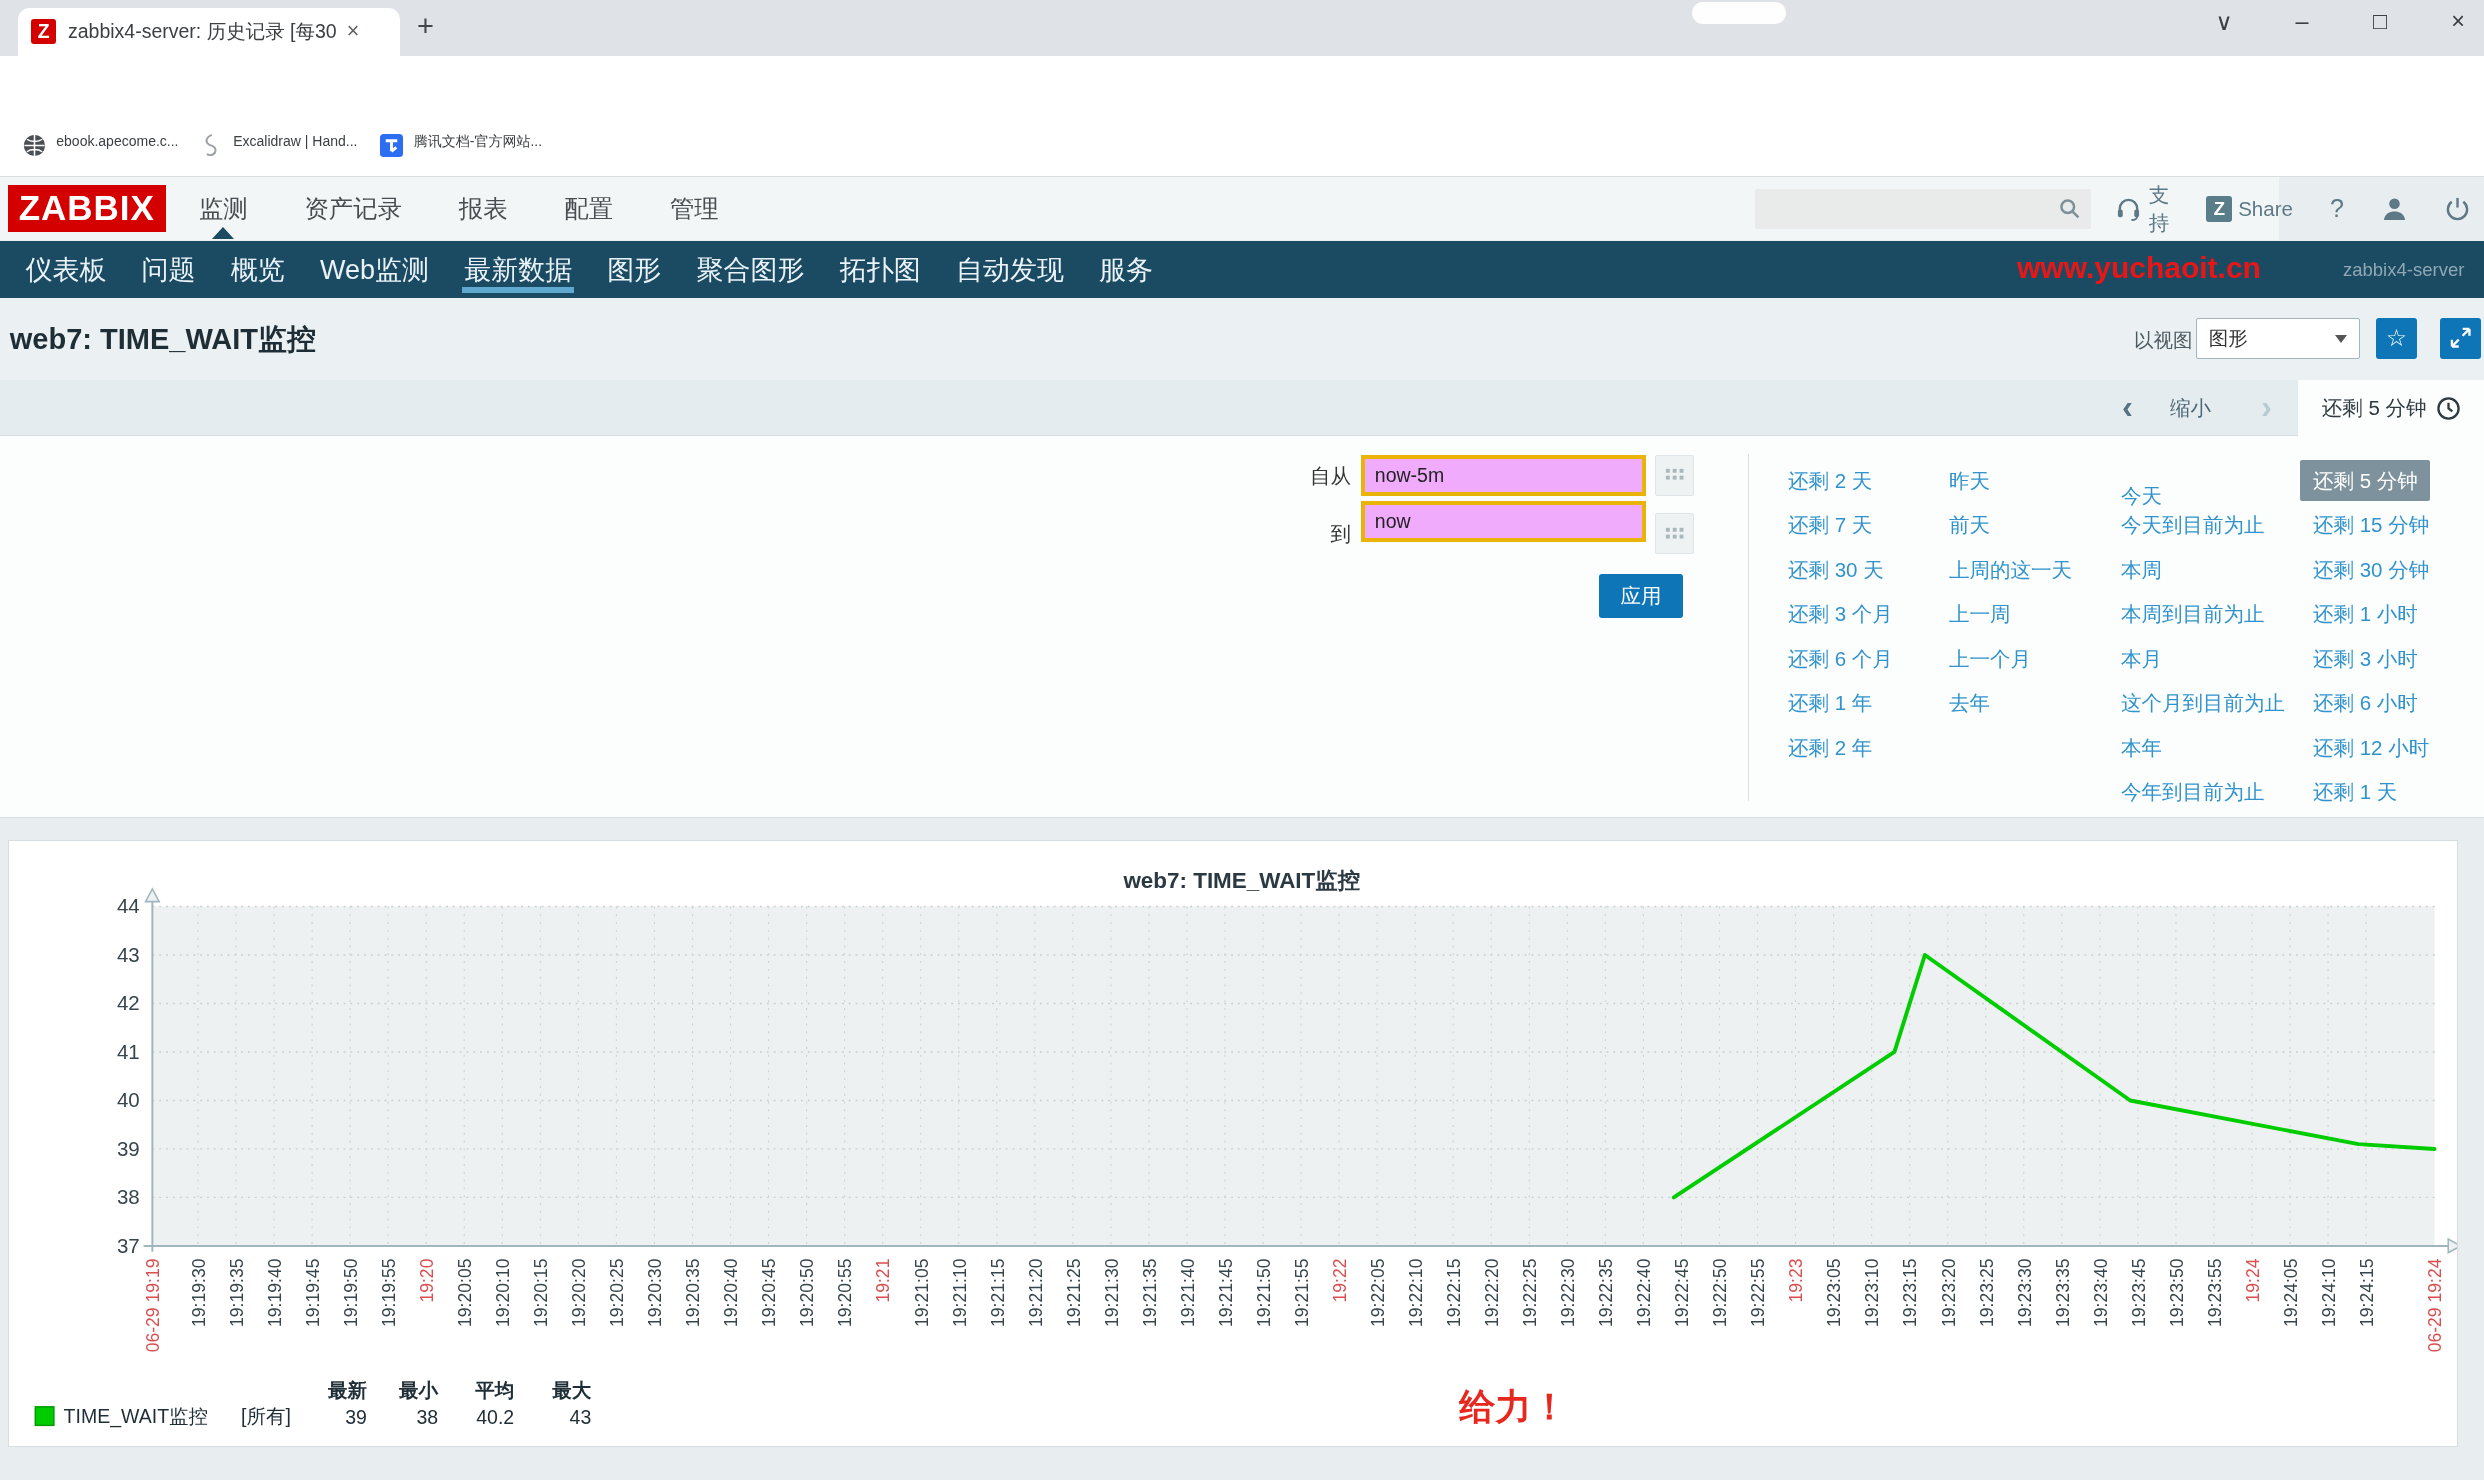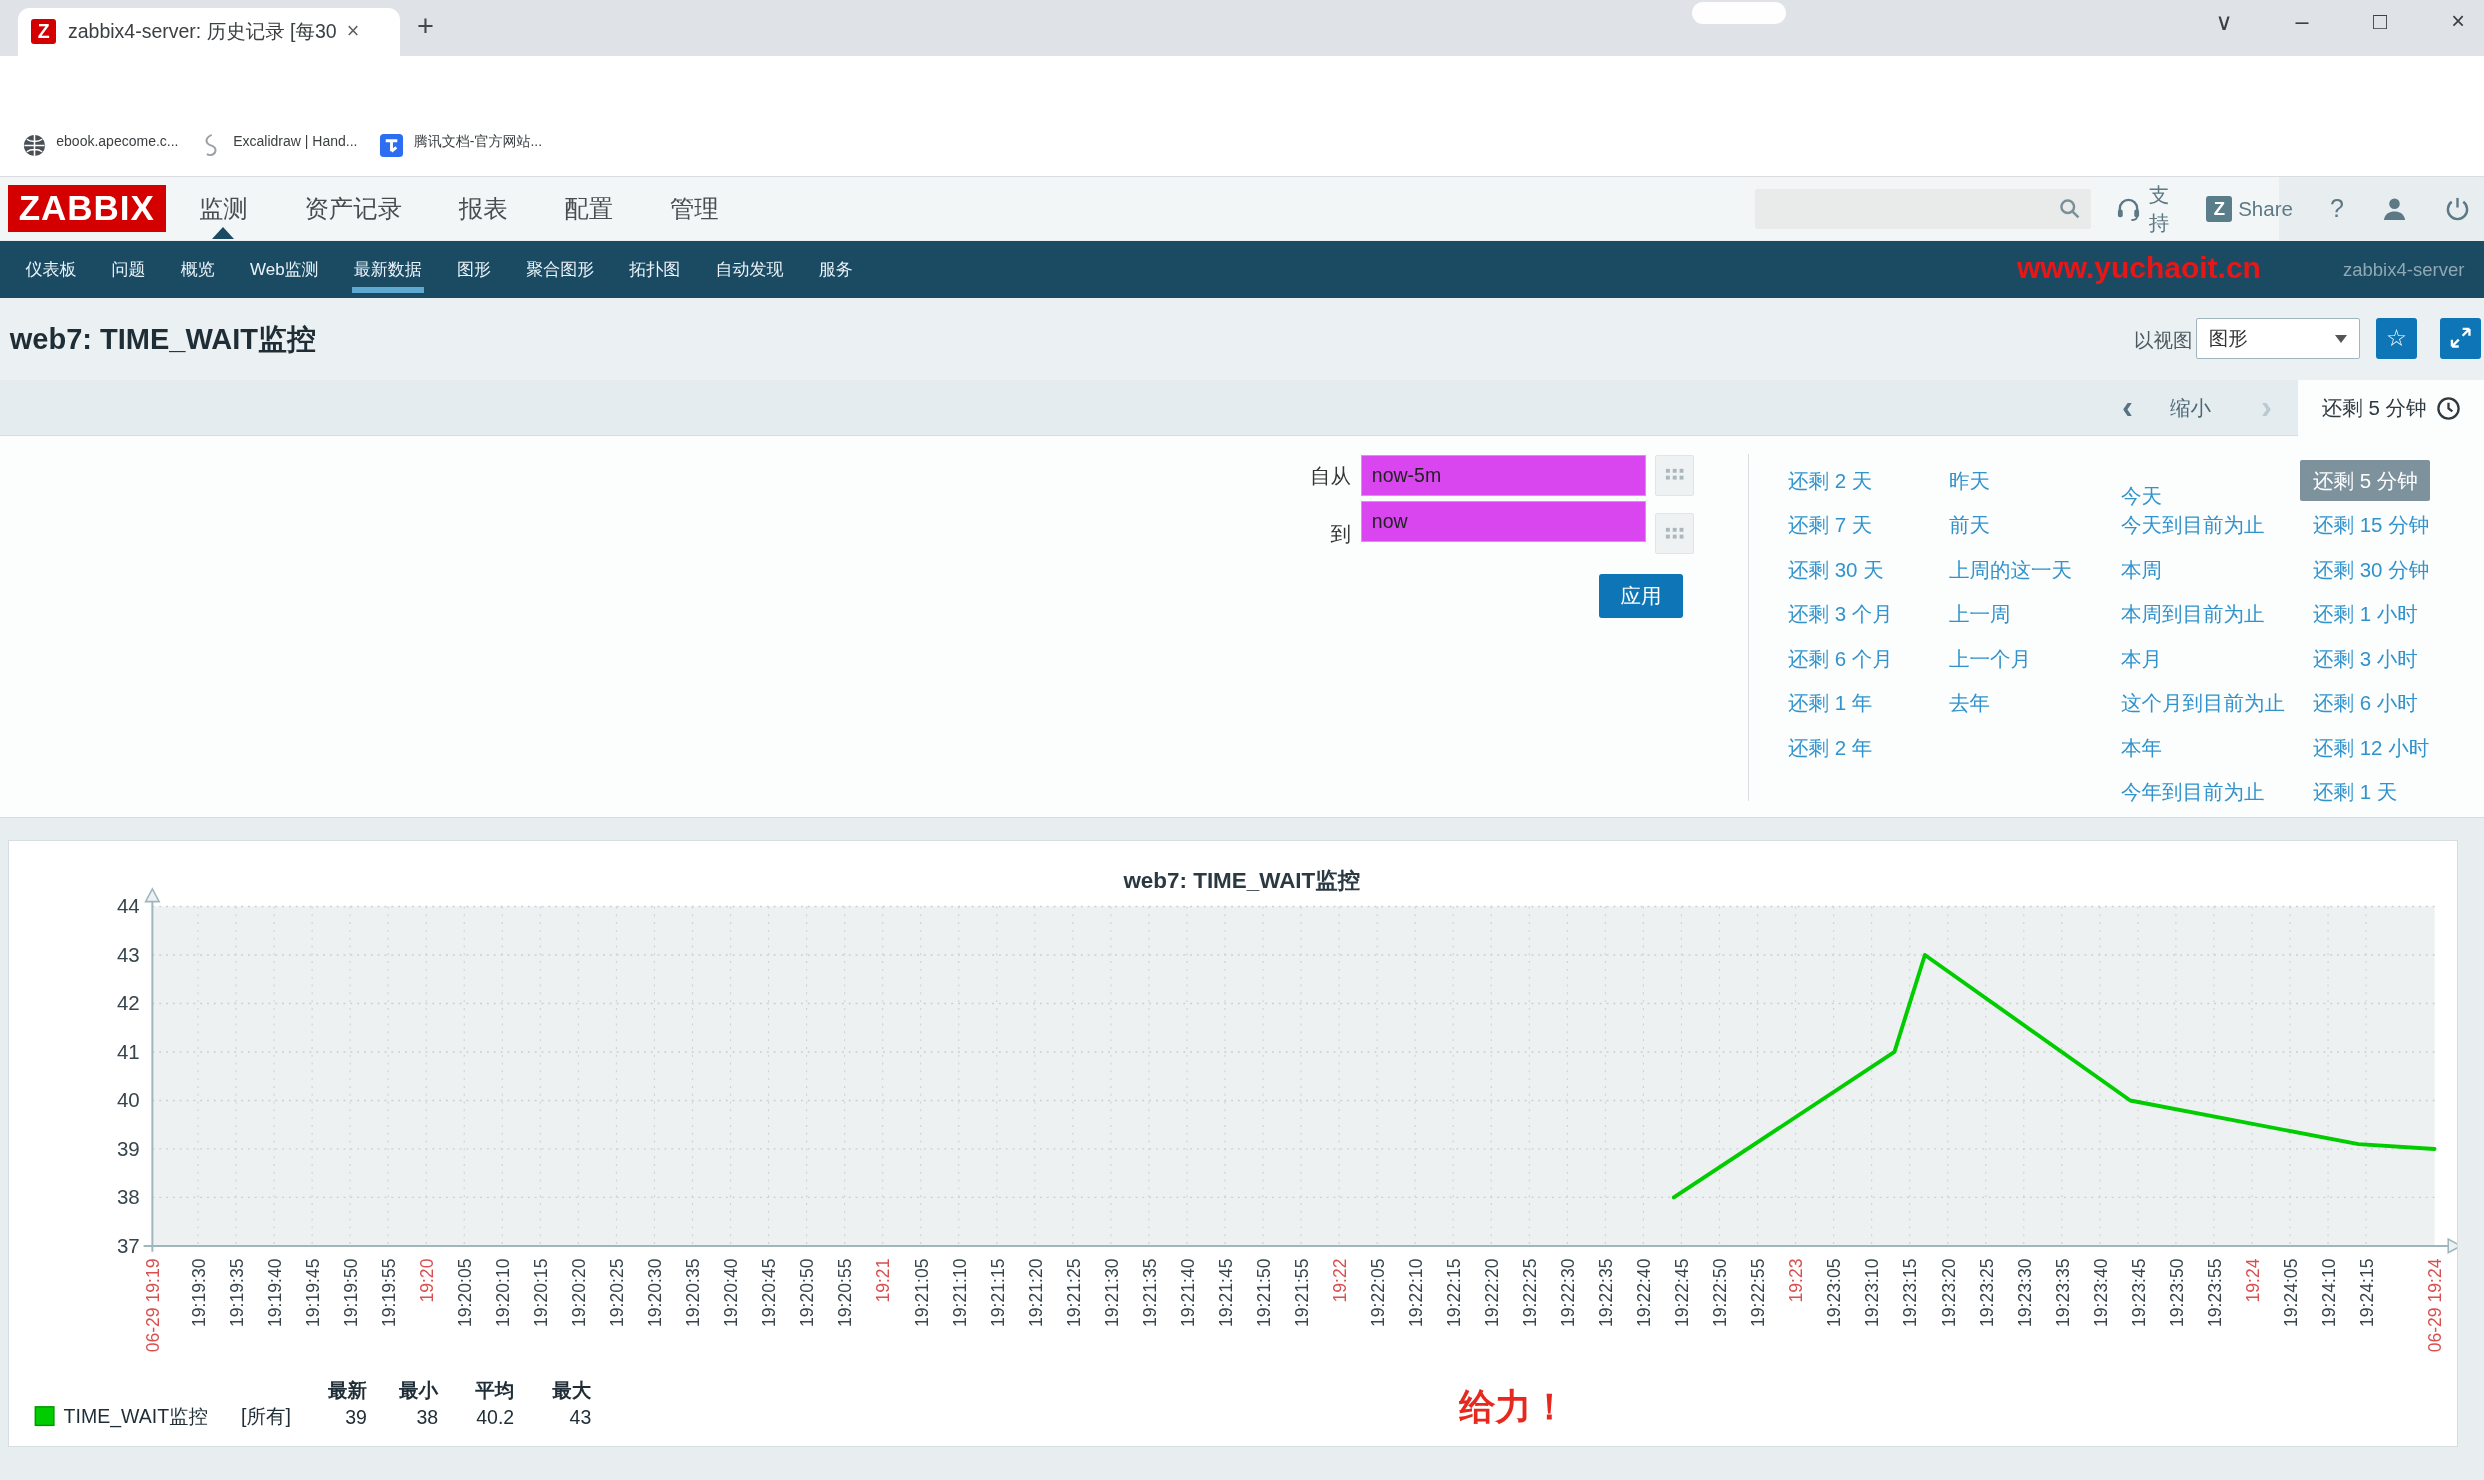--- a/index.html
+++ b/index.html
@@ -44,21 +44,21 @@
   .zsearch{left:1755px;top:11.7px;width:336px;height:40px;background:#e9eaea;border-radius:2px;}
   .zsearch svg{position:absolute;right:9.8px;top:8.8px;}
   .zright{display:flex;align-items:center;top:0;height:63px;left:2116px;}
   .zlink{display:flex;align-items:center;font-size:20.5px;color:#5d7986;margin-right:37px;}
   .zlink .ic{margin-right:7.8px;display:flex;}
   .zsharebox{width:26px;height:26px;background:#5a7d8a;color:#fff;border-radius:2.9px;font-size:18.5px;font-weight:bold;display:flex;align-items:center;justify-content:center;margin-right:5.9px;}
   .qmark{font-size:25px;color:#5d7986;}
 
   
   .subnav{left:0;top:241px;width:2485px;height:58px;background:#1b4a63;display:flex;align-items:center;}
-  .sn-item{color:#eaf3f8;font-size:17px;margin-left:15.6px;padding:0 9.8px;height:58px;line-height:58px;position:relative;}
+  .sn-item{color:#eaf3f8;font-size:27px;margin-left:15.6px;padding:0 9.8px;height:58px;line-height:58px;position:relative;}
   .sn-item.active:after{content:"";position:absolute;left:7.8px;right:7.8px;bottom:5.9px;height:5.9px;background:#5fa8d0;}
   .watermark{left:2017px;top:9.8px;font-size:30px;font-weight:bold;color:#e81717;}
   .servername{left:2343px;top:17.6px;font-size:18.5px;color:#8fa8b4;}
 
   
   .pagehead{left:0;top:298px;width:2485px;height:82px;background:#ebf1f2;}
   .ptitle{left:9.8px;top:21.5px;font-size:29px;font-weight:600;color:#1f2d36;}
   .viewas-label{left:2134px;top:29px;font-size:19.5px;color:#4c5a61;}
   .viewsel{left:2196px;top:19.5px;width:164px;height:41px;background:#fff;border:1px solid #9fb6bf;border-radius:2px;box-sizing:border-box;font-size:19.5px;color:#333;line-height:39px;padding-left:11.7px;}
   .viewsel .car{position:absolute;right:11.7px;top:16.6px;width:0;height:0;border-left:6.8px solid transparent;border-right:6.8px solid transparent;border-top:8.8px solid #555;}
@@ -69,21 +69,21 @@
   
   .timebar{left:0;top:380px;width:2485px;height:56px;background:#e4ecef;border-bottom:1px solid #d3dde1;box-sizing:border-box;}
   .tb-chev{top:7.8px;font-size:33px;font-weight:bold;color:#557382;}
   .tb-chev.dis{color:#b9cad2;}
   .tb-zoom{left:2170px;top:13.7px;font-size:20.5px;color:#4c6875;}
   .tb-tab{left:2298px;top:0;width:187px;height:56px;background:#fcfdfd;display:flex;align-items:center;justify-content:center;font-size:20.5px;color:#2f3a40;}
   .tb-tab svg{margin-left:9.8px;}
 
   .filterpanel{left:0;top:436px;width:2485px;height:382px;background:#fcfdfd;border-bottom:1px solid #d3dde1;box-sizing:border-box;}
   .f-label{position:absolute;width:117px;text-align:right;font-size:20.5px;color:#333;line-height:41px;}
-  .f-input{position:absolute;width:285px;height:41px;box-sizing:border-box;border:1px solid #eab308;background:#d946ef;font-size:19.5px;color:#222;padding:0 9.8px;font-family:inherit;}
+  .f-input{position:absolute;width:285px;height:41px;box-sizing:border-box;border:4px solid #eab308;background:#f0abfc;font-size:19.5px;color:#222;padding:0 9.8px;font-family:inherit;}
   .cal-btn{position:absolute;width:39px;height:41px;background:#eef2f3;border:1px solid #dfe6e9;box-sizing:border-box;display:flex;align-items:center;justify-content:center;border-radius:2px;}
   .applybtn{left:1599px;top:138px;width:84px;height:44px;background:#0e76b7;color:#fff;font-size:20.5px;border:none;border-radius:2.9px;font-family:inherit;}
   .f-divider{left:1748px;top:17.6px;width:1px;height:347px;background:#d8e0e3;}
   .qcol{position:absolute;top:24.4px;}
   .qlink{position:absolute;left:0;height:41px;line-height:41px;font-size:20.5px;color:#3193cd;white-space:nowrap;text-decoration:none;display:block;}
   .qlink.selected{background:#7d929d;color:#fff;border-radius:2px;padding:0 12.7px;left:-12.7px;}
 
   
   .graphcard{left:7.8px;top:840px;width:2450px;height:607px;background:#fff;border:1px solid #d5dde0;box-sizing:border-box;}
   svg text{font-family:"Liberation Sans","DejaVu Sans",sans-serif;}

